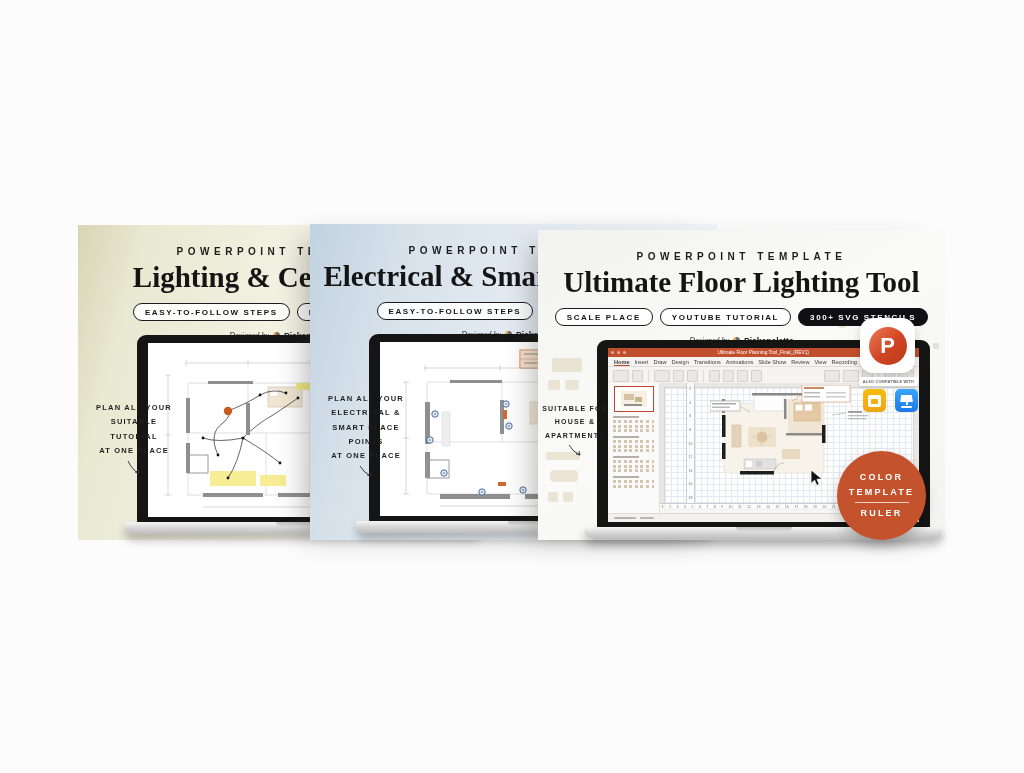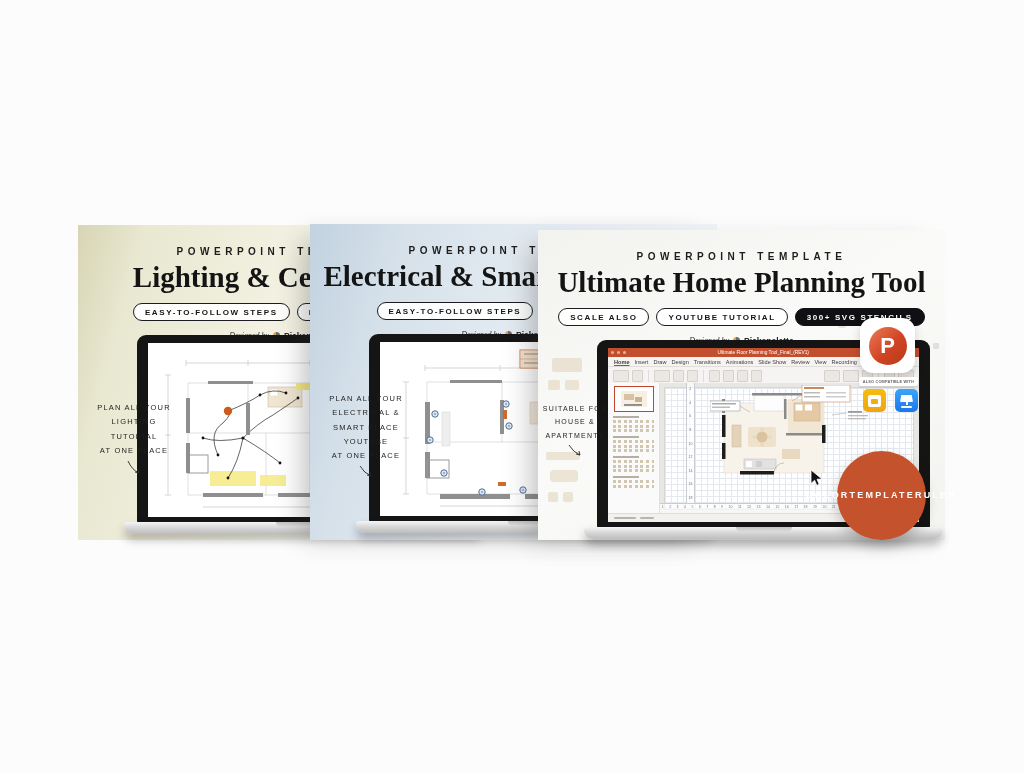--- a/index.html
+++ b/index.html
@@ -31,34 +31,34 @@
   
   .laptop-screen{position:absolute;left:59px;top:110px;width:333px;height:188px;background:#151515;
                  border-radius:9px 9px 2px 2px;padding:8px 11px 6px;box-sizing:border-box;}
   .screen-inner{width:100%;height:100%;background:#fff;overflow:hidden;position:relative}
   .laptop-base{position:absolute;left:46px;top:297px;width:359px;height:12px;
     background:linear-gradient(#f5f5f5,#d3d3d3 55%,#bdbdbd);border-radius:3px 3px 9px 9px;
     box-shadow:0 6px 10px rgba(0,0,0,.26);}
   .laptop-base::after{content:"";position:absolute;left:50%;margin-left:-28px;top:0;width:56px;height:5px;
     background:linear-gradient(#c3c3c3,#dedede);border-radius:0 0 7px 7px}
   
-  .side-note{position:absolute;text-align:center;font-weight:400;font-size:7.5px;line-height:1.9;
+  .side-note{position:absolute;text-align:center;font-weight:700;font-size:7.5px;line-height:1.9;
              letter-spacing:1.2px;color:#1f1f1f;z-index:4}
   .card-l .side-note{left:6px;top:176px;width:100px}
   .card-m .side-note{left:8px;top:168px;width:96px}
   .card-r .side-note{left:-2px;top:172px;width:78px;font-size:7px}
   .note-arrow{margin:2px auto 0;display:block}
   
   .sten{position:absolute;background:#decfb2;opacity:.5;border-radius:2px}
   .ghost-sq{position:absolute;background:#d9d9d9;opacity:.8;border-radius:1px}
   .sten-flower{position:absolute;color:#e5d4b6;font-size:26px;line-height:1;opacity:.9}
   .sten-bell{position:absolute;width:14px;height:12px;background:#c9c9c9;opacity:.65;
              border-radius:7px 7px 2px 2px}
   .metric-badge{position:absolute;left:299px;top:221px;width:89px;height:89px;border-radius:50%;
-    background:#C4532D;display:flex;flex-direction:row;align-items:center;justify-content:center;
+    background:#C4532D;display:flex;flex-direction:column;align-items:center;justify-content:center;
     color:#fff;z-index:7;box-shadow:0 6px 14px rgba(0,0,0,.22)}
   .mb-line{font-weight:700;font-size:9px;letter-spacing:2.2px;line-height:1.6}
   .mb-div{width:54px;height:1px;background:rgba(255,255,255,.75);margin:3px 0}
   .pp-float{position:absolute;left:322px;top:88px;z-index:6}
   .pp-card{width:55px;height:55px;background:#fff;border-radius:13px;box-shadow:0 4px 10px rgba(0,0,0,.18);
            display:flex;align-items:center;justify-content:center}
   .pp-circle{width:38px;height:38px;border-radius:50%;color:#fff;font-weight:700;font-size:22px;
     background:linear-gradient(135deg,#ec7a57 0%,#d04423 55%,#b73a1b 100%);
     display:flex;align-items:center;justify-content:center}
   .compat-ribbon{margin:4px 0 3px -1px;width:59px;height:9px;background:#fff;border-radius:2px;
@@ -134,21 +134,21 @@
       <span class="badge">LIGHTING PLANNING</span>
     </div>
     <div class="designed">
       <span>Designed by</span>
       <span class="logo-mark"></span>
       <span class="brand">Pickapalette</span>
     </div>
   </div>
   <div class="side-note">
     <div>PLAN ALL YOUR</div>
-    <div>LIGHTING</div>
+    <div>SUITABLE</div>
     <div>TUTORIAL</div>
     <div>AT ONE PLACE</div>
     <svg class="note-arrow" width="20" height="16" viewBox="0 0 20 16">
       <path d="M4,1 Q8,10 15,13" fill="none" stroke="#2a2a2a" stroke-width="0.9"></path>
       <path d="M15,13 l-4,-1 M15,13 l-1,-4" fill="none" stroke="#2a2a2a" stroke-width="0.9"></path>
     </svg>
   </div>
   <div class="laptop-screen">
     <div class="screen-inner">
       <svg width="311" height="174" viewBox="0 0 311 174">
@@ -221,21 +221,21 @@
     <div class="designed">
       <span>Designed by</span>
       <span class="logo-mark"></span>
       <span class="brand">Pickapalette</span>
     </div>
   </div>
   <div class="side-note">
     <div>PLAN ALL YOUR</div>
     <div>ELECTRICAL  &amp;</div>
     <div>SMART PLACE</div>
-    <div>YOUTUBE</div>
+    <div>POINTS</div>
     <div>AT ONE PLACE</div>
     <svg class="note-arrow" width="20" height="14" viewBox="0 0 20 14">
       <path d="M4,1 Q8,8 15,11" fill="none" stroke="#2a2a2a" stroke-width="0.9"></path>
       <path d="M15,11 l-4,-1 M15,11 l-1,-4" fill="none" stroke="#2a2a2a" stroke-width="0.9"></path>
     </svg>
   </div>
   <div class="laptop-screen">
     <div class="screen-inner">
       <svg width="311" height="174" viewBox="0 0 311 174">
         <g stroke="#bdbdbd" stroke-width="0.6">
@@ -320,23 +320,23 @@
   <div class="sten" style="left:352px;top:252px;width:12px;height:8px"></div>
   <span class="sten-flower" style="left:358px;top:122px">✽</span>
   <span class="sten-flower" style="left:330px;top:128px;font-size:18px">✽</span>
   <div class="sten-bell" style="left:362px;top:158px"></div>
   <div class="ghost-sq" style="left:384px;top:115px;width:7px;height:7px"></div>
   <div class="ghost-sq" style="left:395px;top:113px;width:6px;height:6px"></div>
   <div class="ghost-sq" style="left:372px;top:103px;width:5px;height:5px"></div>
 
   <div class="card-head">
     <div class="kicker">POWERPOINT TEMPLATE</div>
-    <div class="title">Ultimate Home Planning Tool</div>
+    <div class="title">Ultimate Floor Lighting Tool</div>
     <div class="badges">
-      <span class="badge">SCALE ALSO</span>
+      <span class="badge">SCALE PLACE</span>
       <span class="badge">YOUTUBE TUTORIAL</span>
       <span class="badge solid">300+ SVG STENCILS</span>
     </div>
     <div class="designed">
       <span>Designed by</span>
       <span class="logo-mark"></span>
       <span class="brand">Pickapalette</span>
     </div>
   </div>
 

